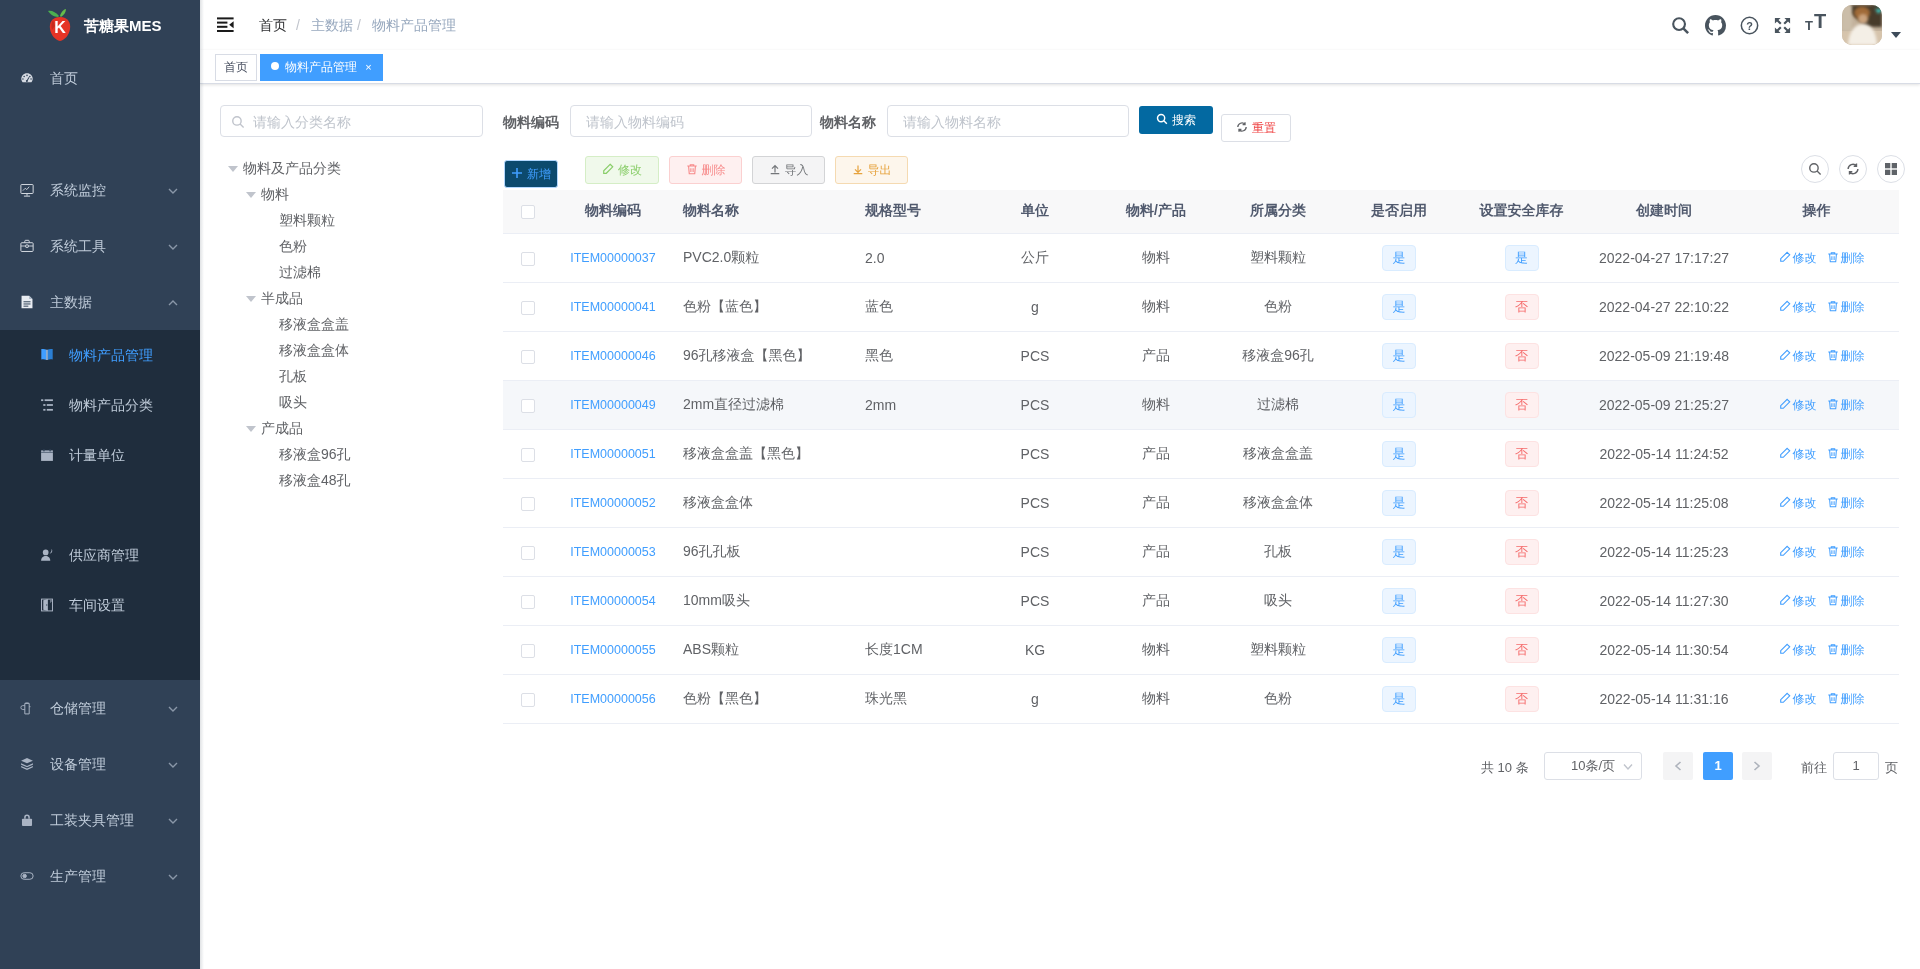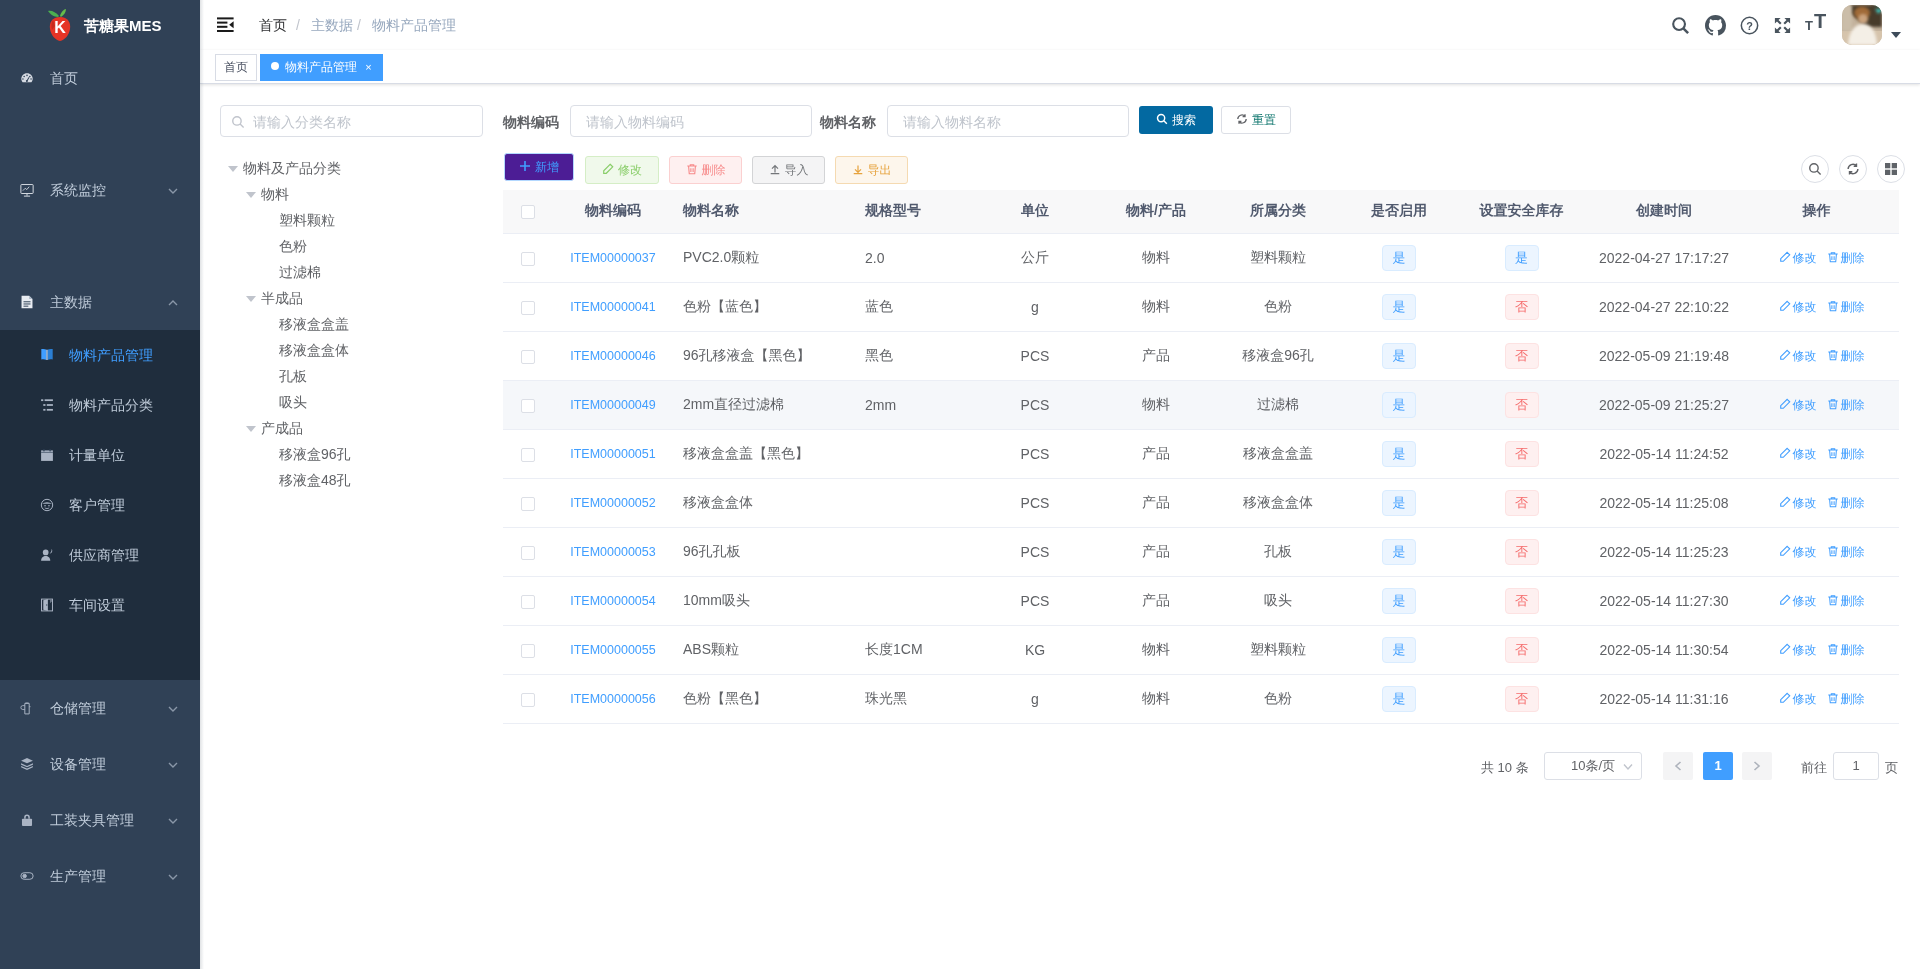--- a/index.html
+++ b/index.html
@@ -185,25 +185,25 @@
       <span class="ph" style="left:15px">请输入物料编码</span>
     </div>
   <div class="flabel" style="left:820px">物料名称</div>
   <div class="inp" style="left:887px;top:105px;width:242px">
       <span class="ph" style="left:15px">请输入物料名称</span>
     </div>
   <div class="btn" style="left:1139px;top:106px;width:74px;background:#0369a1;color:#fff"><svg width="12" height="12" viewBox="0 0 20 20" fill="none" stroke="#fff" stroke-width="2.4">
         <circle cx="8.5" cy="8.5" r="6"></circle>
         <path d="M13 13 L18 18"></path>
       </svg>搜索</div>
-  <div class="btn" style="left:1221px;top:106px;width:70px;background:#fff;border-color:#dcdfe6;color:#0f766e"><svg width="12" height="12" viewBox="0 0 20 20" fill="none" stroke="#606266" stroke-width="2.2">
+  <div class="btn" style="left:1221px;top:114px;width:70px;background:#fff;border-color:#dcdfe6;color:#ef4444"><svg width="12" height="12" viewBox="0 0 20 20" fill="none" stroke="#606266" stroke-width="2.2">
         <path d="M3 10 a7 7 0 0 1 12-4.6 M15 2 v4 h-4 M17 10 a7 7 0 0 1-12 4.6 M5 18 v-4 h4"></path>
       </svg>重置</div>
 
-  <div class="btn" style="left:504px;top:153px;width:70px;background:#4c1d95;border-color:#b3d8ff;color:#409eff"><svg width="12" height="12" viewBox="0 0 12 12">
+  <div class="btn" style="left:504px;top:160px;width:54px;background:#0c4a6e;border-color:#b3d8ff;color:#409eff"><svg width="12" height="12" viewBox="0 0 12 12">
         <path d="M6 1 v10 M1 6 h10" stroke="#409eff" stroke-width="1.6"></path>
       </svg>新增</div>
   <div class="btn" style="left:585px;top:156px;width:74px;background:#f0f9eb;border-color:#d5eec6;color:#8ace6a"><svg width="12" height="12" viewBox="0 0 14 14" fill="none" stroke="#8ace6a" stroke-width="1.4">
         <path d="M9.5 1.5 l3 3 L5 12 H2 v-3 Z"></path>
       </svg>修改</div>
   <div class="btn" style="left:669px;top:156px;width:73px;background:#fef0f0;border-color:#fbd0d0;color:#f78989"><svg width="12" height="12" viewBox="0 0 14 14" fill="none" stroke="#f78989" stroke-width="1.3">
         <path d="M1.5 3.5 h11 M5 3.5 V2 h4 v1.5 M3 3.5 l.8 9 h6.4 l.8-9 M5.7 6 v4.5 M8.3 6 v4.5"></path>
       </svg>删除</div>
   <div class="btn" style="left:752px;top:156px;width:73px;background:#f4f4f5;border-color:#d3d4d6;color:#73767a"><svg width="12" height="12" viewBox="0 0 14 14" fill="none" stroke="#73767a" stroke-width="1.4">
         <path d="M7 11 V3 M3.5 6.5 L7 3 l3.5 3.5 M2 12.5 h10"></path>
@@ -481,20 +481,34 @@
           <path d="M26 70 l22-22 14 12 22-26" stroke-width="8"></path>
           <path d="M64 96 v20 M36 120 h56" stroke-width="9"></path>
         </svg>
       <span class="mt">系统监控</span>
       <span class="chev">
           <svg width="10" height="10" viewBox="0 0 10 10">
             <path d="M1 3 L5 7 L9 3" stroke="#8a97a8" stroke-width="1.4" fill="none"></path>
           </svg>
         </span>
     </div>
+    <div class="mitem" style="top:218px">
+      <svg class="mi" viewBox="0 0 128 128" fill="none" stroke="#d5dae2" stroke-width="9">
+          <rect x="8" y="34" width="112" height="80" rx="8"></rect>
+          <path d="M44 34 V20 a8 8 0 0 1 8-8 h24 a8 8 0 0 1 8 8 v14"></path>
+          <path d="M8 64 h44 M76 64 h44" stroke-width="8"></path>
+          <rect x="52" y="54" width="24" height="22" rx="3"></rect>
+        </svg>
+      <span class="mt">系统工具</span>
+      <span class="chev">
+          <svg width="10" height="10" viewBox="0 0 10 10">
+            <path d="M1 3 L5 7 L9 3" stroke="#8a97a8" stroke-width="1.4" fill="none"></path>
+          </svg>
+        </span>
+    </div>
     <div class="mitem" style="top:274px">
       <svg class="mi" viewBox="0 0 128 128">
           <path d="M14 6 h70 l30 30 v86 H14 Z" fill="#e8ecf2"></path>
           <path d="M84 6 l30 30 H84 Z" fill="#aab6c6"></path>
           <path d="M32 62 h64 M32 82 h64 M32 102 h44" stroke="#304156" stroke-width="9"></path>
         </svg>
       <span class="mt">主数据</span>
       <span class="chev">
           <svg width="10" height="10" viewBox="0 0 10 10">
             <path d="M1 7 L5 3 L9 7" stroke="#8a97a8" stroke-width="1.4" fill="none"></path>
@@ -524,30 +538,20 @@
       </div>
       <div class="smitem" style="top:100px">
         <svg class="mi" viewBox="0 0 128 128" fill="#aab4c4">
             <path d="M10 22 h108 v96 H10 Z"></path>
             <rect x="30" y="8" width="12" height="24" rx="4" fill="#304156"></rect>
             <rect x="86" y="8" width="12" height="24" rx="4" fill="#304156"></rect>
             <path d="M10 40 h108" stroke="#304156" stroke-width="6"></path>
           </svg>
         <span class="mt">计量单位</span>
       </div>
-      <div class="smitem" style="top:150px">
-        <svg class="mi" viewBox="0 0 128 128" fill="none" stroke="#aab4c4" stroke-width="9">
-            <circle cx="64" cy="64" r="52"></circle>
-            <path d="M20 52 a52 30 0 0 1 88 0" fill="#aab4c4" stroke="none"></path>
-            <circle cx="46" cy="70" r="7" fill="#aab4c4" stroke="none"></circle>
-            <circle cx="82" cy="70" r="7" fill="#aab4c4" stroke="none"></circle>
-            <path d="M44 90 a24 14 0 0 0 40 0" stroke-width="8"></path>
-          </svg>
-        <span class="mt">客户管理</span>
-      </div>
       <div class="smitem" style="top:200px">
         <svg class="mi" viewBox="0 0 128 128" fill="#aab4c4">
             <circle cx="52" cy="40" r="26"></circle>
             <path d="M10 116 c0-30 20-44 42-44 s42 14 42 44 Z"></path>
             <path d="M88 52 c14-2 24-12 24-26 0-6-2-12-6-16 2 22-8 34-18 42z"></path>
           </svg>
         <span class="mt">供应商管理</span>
       </div>
       <div class="smitem" style="top:250px">
         <svg class="mi" viewBox="0 0 128 128" fill="#aab4c4">

